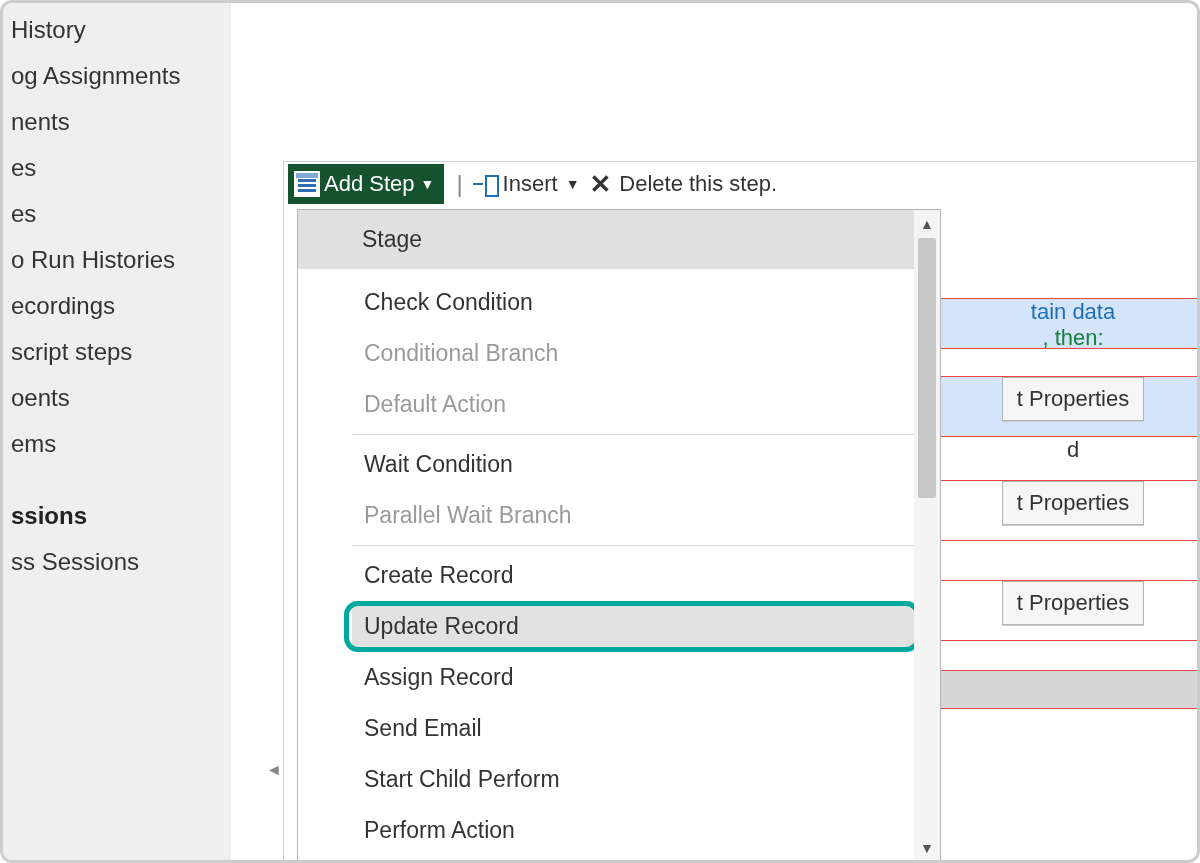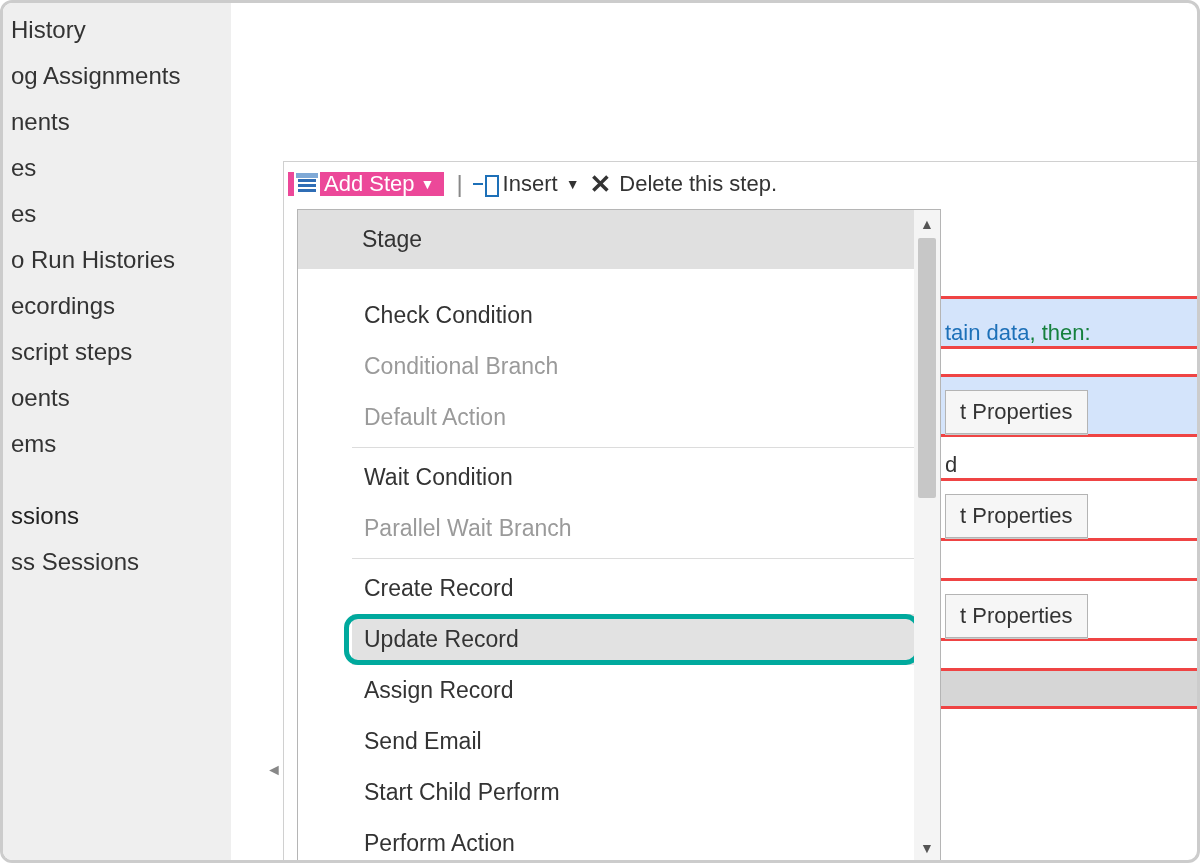--- a/index.html
+++ b/index.html
@@ -30,43 +30,43 @@
     font-size:24px;
     color:#333;
   }
   .side-item {
     padding:9px 4px 9px 8px;
     white-space:nowrap;
     overflow:hidden;
     text-overflow:ellipsis;
   }
   .side-sep { height:26px; }
-  .side-bold { font-weight:400; color:#222; }
+  .side-bold { font-weight:700; color:#222; }
 
   
   .main-area{
      position:absolute;
      left:280px; top:158px;
      width:918px;
      height:700px;
      border-top:1px solid #d0d0d0;
      border-left:1px solid #d0d0d0;
   }
   .toolbar{
     display:flex;
     align-items:center;
     height:44px;
     background:#fff;
     font-size:22px;
   }
   .btn-addstep{
     display:flex; align-items:center;
-    background:#ec4899;
+    background:#14532d;
     color:#fff;
-    height:24px;
+    height:40px;
     padding:0 10px 0 6px;
     margin:2px 4px 2px 4px;
   }
   .icon-addstep{
     width:26px;height:26px;
     background:#fff;
     margin-right:4px;
     position:relative;
   }
   .icon-addstep::after{
@@ -119,21 +119,21 @@
   }
   .dd-content{
     position:absolute;left:0; top:0; right:26px; bottom:0; overflow:hidden;
   }
   .dd-group{
     padding-left:54px;
   }
   .dd-stage{
     background:#e0e0e0;
     padding:16px 10px 16px 64px;
-    margin-bottom:17px;
+    margin-bottom:4px;
   }
   .dd-subgroup{
     border-top:1px solid #dcdcdc;
     margin-top:4px;
     padding-top:4px;
   }
   .dd-first-sub{border-top:none;}
   .dd-item{
     padding:12px 10px 12px 12px;
   }
@@ -152,25 +152,26 @@
   .dd-hl-wrap{ position:relative; }
 
   
   .steps-peek{
     position:absolute;
     left:938px; top:206px;
     width:260px;
   }
   .peek-row{
     height:50px;
-    border-bottom:3px solid #ef4444;
-    display:flex;align-items:flex-end;
+    border-bottom:1px solid #ef4444;
+    display:flex;align-items:center;
     font-size:22px;
     background:#fff;
     padding-left:4px;
+    flex-direction:column;
   }
   .peek-light{ background:#d4e4fb; }
   .peek-link{ color:#1d70b8; }
   .peek-then{ color:#15803d; }
   .peek-btn{
     border:1px solid #b4b4b4;
     background:#f6f6f6;
     padding:8px 14px;
     font-size:22px;
     box-shadow:0 1px 0 #ccc;

